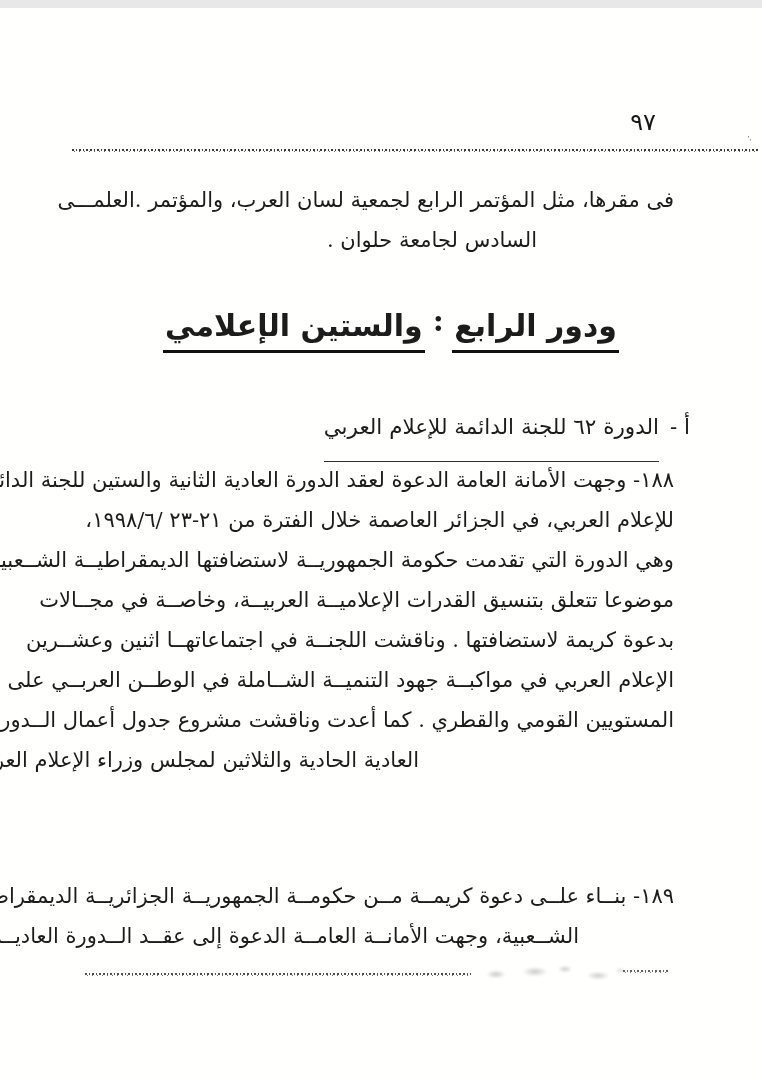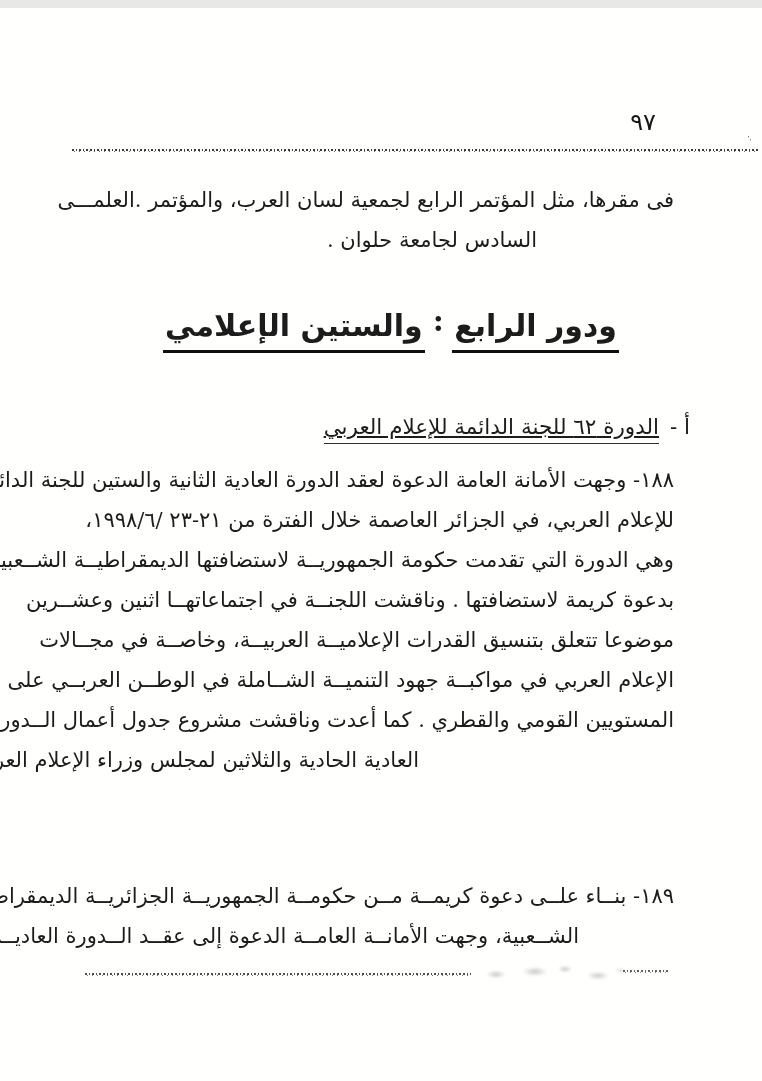--- a/index.html
+++ b/index.html
@@ -94,21 +94,21 @@
   
   .sec {
     position: absolute;
     right: 72px;
     font-size: 21.5px;
     line-height: 1.35;
     white-space: nowrap;
   }
   .sec-a { top: 404px; }
   .sec-b { top: 818px; }
-  .sec .u { border-bottom: 1.7px solid #2e2e2e; padding-bottom: 4px; text-decoration: underline; }
+  .sec .u { border-bottom: 1.7px solid #2e2e2e; padding-bottom: 22px; }
   .sec .pre { padding-left: 4px; }
 </style>
 </head>
 <body>
 
 <div class="page">
 
   <div class="pagenum">٩٧</div>
   <div class="rule rule-top"></div>
   <div class="speck"></div>
@@ -124,22 +124,22 @@
 
   <div class="sec sec-a">
     <span class="pre">أ -</span>
     <span class="u">الدورة ٦٢ للجنة الدائمة للإعلام العربي</span>
   </div>
 
   <div class="block para-188">
     <div class="line j">١٨٨- وجهت الأمانة العامة الدعوة لعقد الدورة العادية الثانية والستين للجنة الدائمــة</div>
     <div class="line j">للإعلام العربي، في الجزائر العاصمة خلال الفترة من ‭١٩٩٨/٦/ ٢٣-٢١‬،</div>
     <div class="line j">وهي الدورة التي تقدمت حكومة الجمهوريــة لاستضافتها الديمقراطيــة الشــعبية</div>
+    <div class="line j">موضوعا تتعلق بتنسيق القدرات الإعلاميــة العربيــة، وخاصــة في مجــالات</div>
     <div class="line j">بدعوة كريمة لاستضافتها . وناقشت اللجنــة في اجتماعاتهــا اثنين وعشــرين</div>
-    <div class="line j">موضوعا تتعلق بتنسيق القدرات الإعلاميــة العربيــة، وخاصــة في مجــالات</div>
     <div class="line j">الإعلام العربي في مواكبــة جهود التنميــة الشــاملة في الوطــن العربــي على</div>
     <div class="line j">المستويين القومي والقطري . كما أعدت وناقشت مشروع جدول أعمال الــدورة</div>
     <div class="line para-end-188">العادية الحادية والثلاثين لمجلس وزراء الإعلام العرب .</div>
   </div>
 
 
   <div class="block para-189">
     <div class="line j">١٨٩- بنــاء علــى دعوة كريمــة مــن حكومــة الجمهوريــة الجزائريــة الديمقراطيــة</div>
     <div class="line para-end-189">الشــعبية، وجهت الأمانــة العامــة الدعوة إلى عقــد الــدورة العاديــة الحاديــة</div>
   </div>

